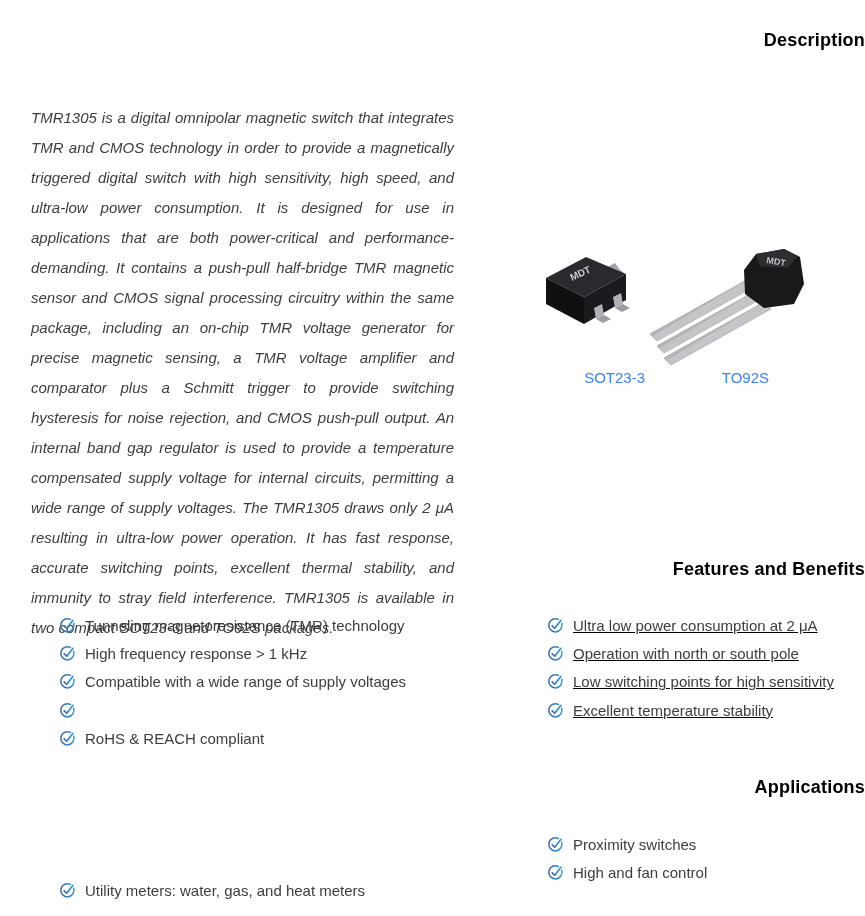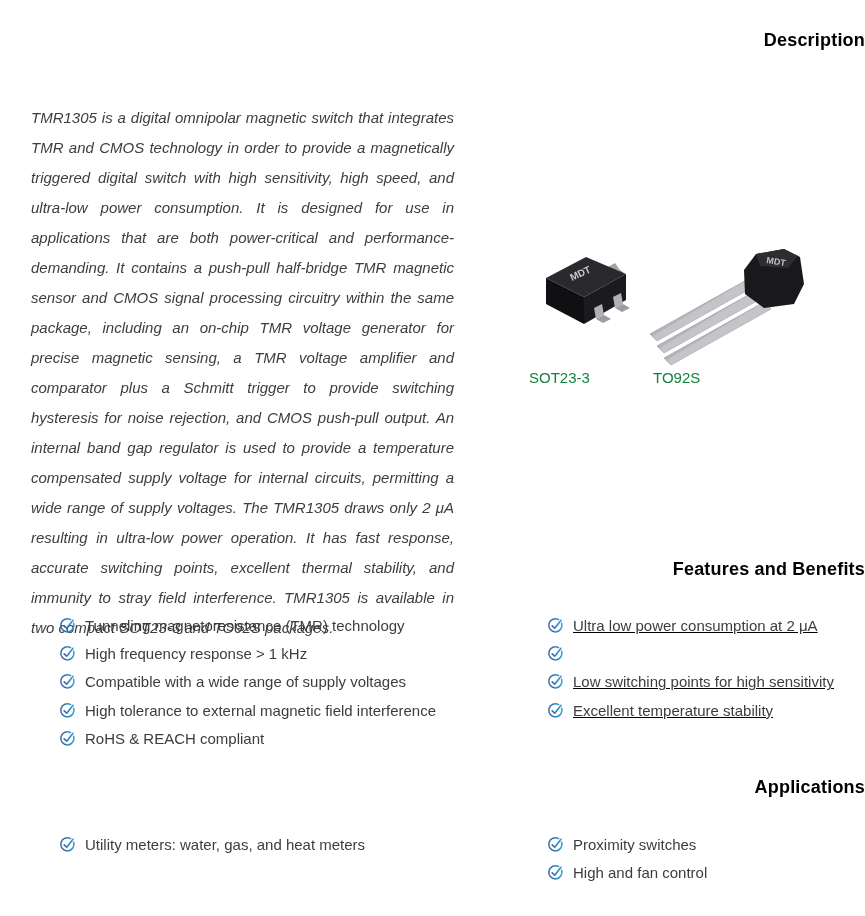--- a/index.html
+++ b/index.html
@@ -23,41 +23,41 @@
   .desc-body{
     position:absolute;left:31px;top:88px;width:423px;
     text-align:justify;
     font-size:15px;line-height:30px;color:#3d3d3d;font-style:italic;
   }
   .pkg-art{position:absolute;}
   #sot-art{left:536px;top:248px;}
   #to92-art{left:640px;top:244px;}
   .pkg-label{
     position:absolute;top:369px;width:116px;
-    text-align:left;font-size:15px;color:#15803d;
+    text-align:right;font-size:15px;color:#3b82f6;
   }
   #pkg-label-0{left:529px;}
   #pkg-label-1{left:653px;}
   .checklist{
     list-style:none;margin:0;padding:0;position:absolute;
   }
   .checklist li{
     display:flex;align-items:center;
     height:28.4px;
     font-size:15px;color:#3d3d3d;
     white-space:nowrap;
   }
   .checklist .ck{
     flex:0 0 17px;width:17px;height:17px;margin-right:9px;
     display:inline-flex;
   }
   .checklist .ck svg{width:17px;height:17px;display:block;}
   #features-left{left:59px;top:611px;}
   #features-right{left:547px;top:611px;text-decoration:underline;}
-  #apps-left{left:59px;top:830px;text-align:center;}
+  #apps-left{left:59px;top:876px;text-align:center;}
   #apps-right{left:547px;top:830px;}
   .defs-holder{position:absolute;width:0;height:0;overflow:hidden;}
 </style>
 </head>
 <body>
 
 <div class="page">
 
   <svg class="defs-holder" aria-hidden="true">
     <defs>
@@ -130,21 +130,20 @@
           </svg>
         </span>
       <span>Compatible with a wide range of supply voltages</span>
     </li>
     <li>
       <span class="ck">
           <svg viewBox="0 0 24 24">
             <use href="#ckicon"></use>
           </svg>
         </span>
-      <span>High tolerance to external magnetic field interference</span>
     </li>
     <li>
       <span class="ck">
           <svg viewBox="0 0 24 24">
             <use href="#ckicon"></use>
           </svg>
         </span>
       <span>RoHS &amp; REACH compliant</span>
     </li>
   </ul>
@@ -157,20 +156,21 @@
           </svg>
         </span>
       <span>Ultra low power consumption at 2 μA</span>
     </li>
     <li>
       <span class="ck">
           <svg viewBox="0 0 24 24">
             <use href="#ckicon"></use>
           </svg>
         </span>
+      <span>Operation with north or south pole</span>
     </li>
     <li>
       <span class="ck">
           <svg viewBox="0 0 24 24">
             <use href="#ckicon"></use>
           </svg>
         </span>
       <span>Low switching points for high sensitivity</span>
     </li>
     <li>

